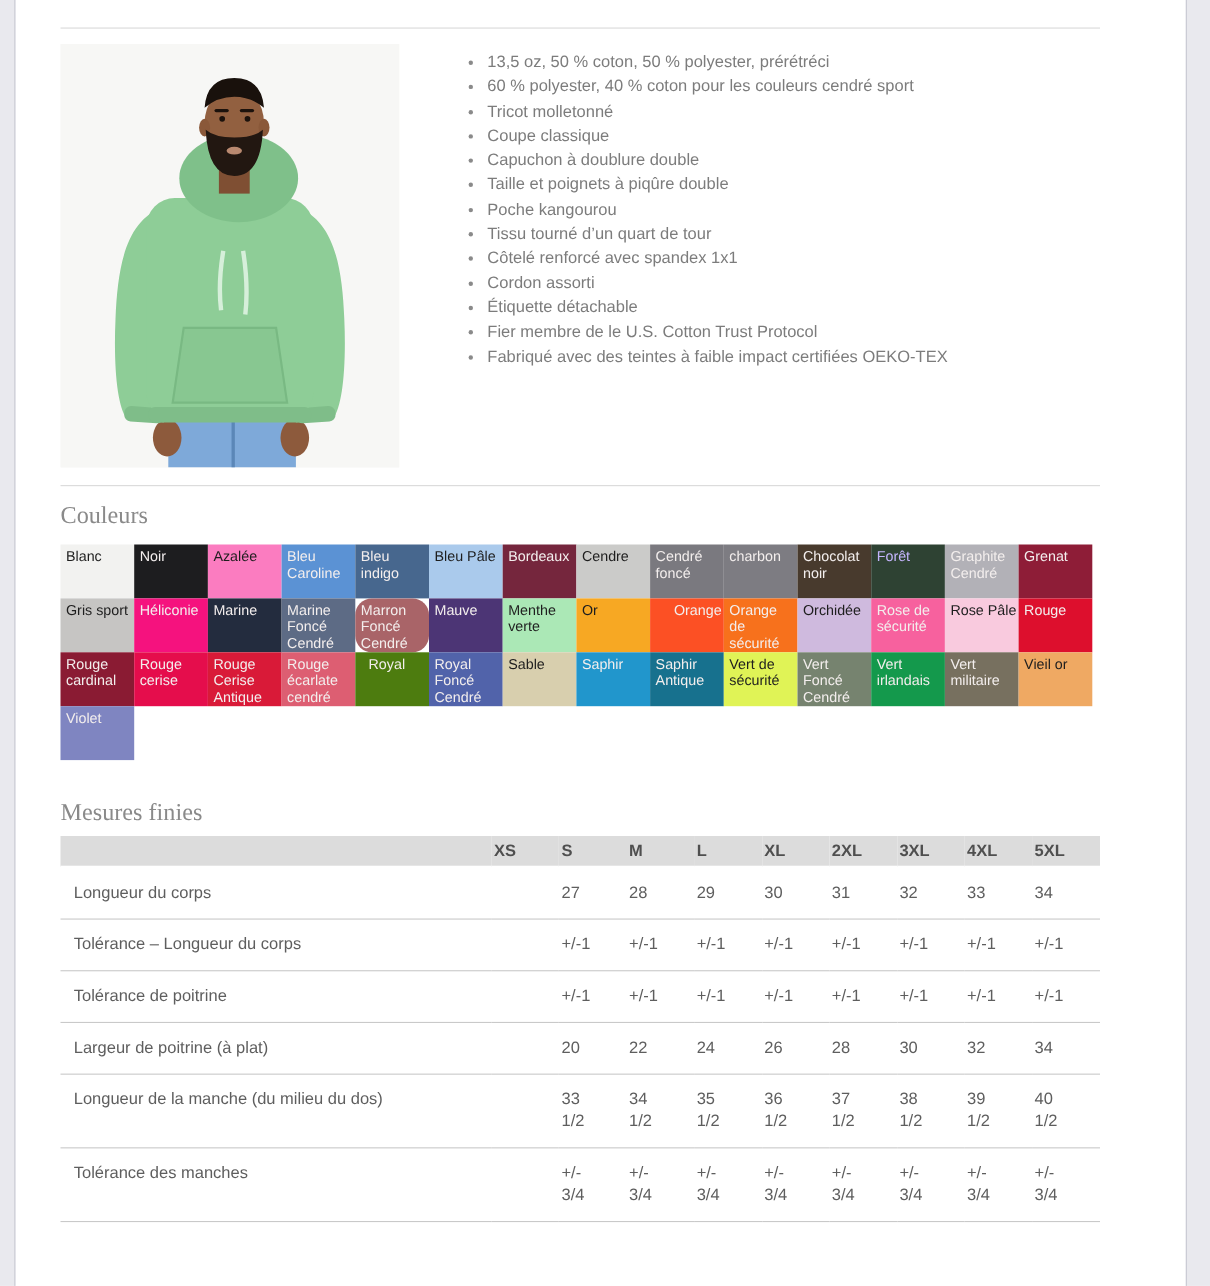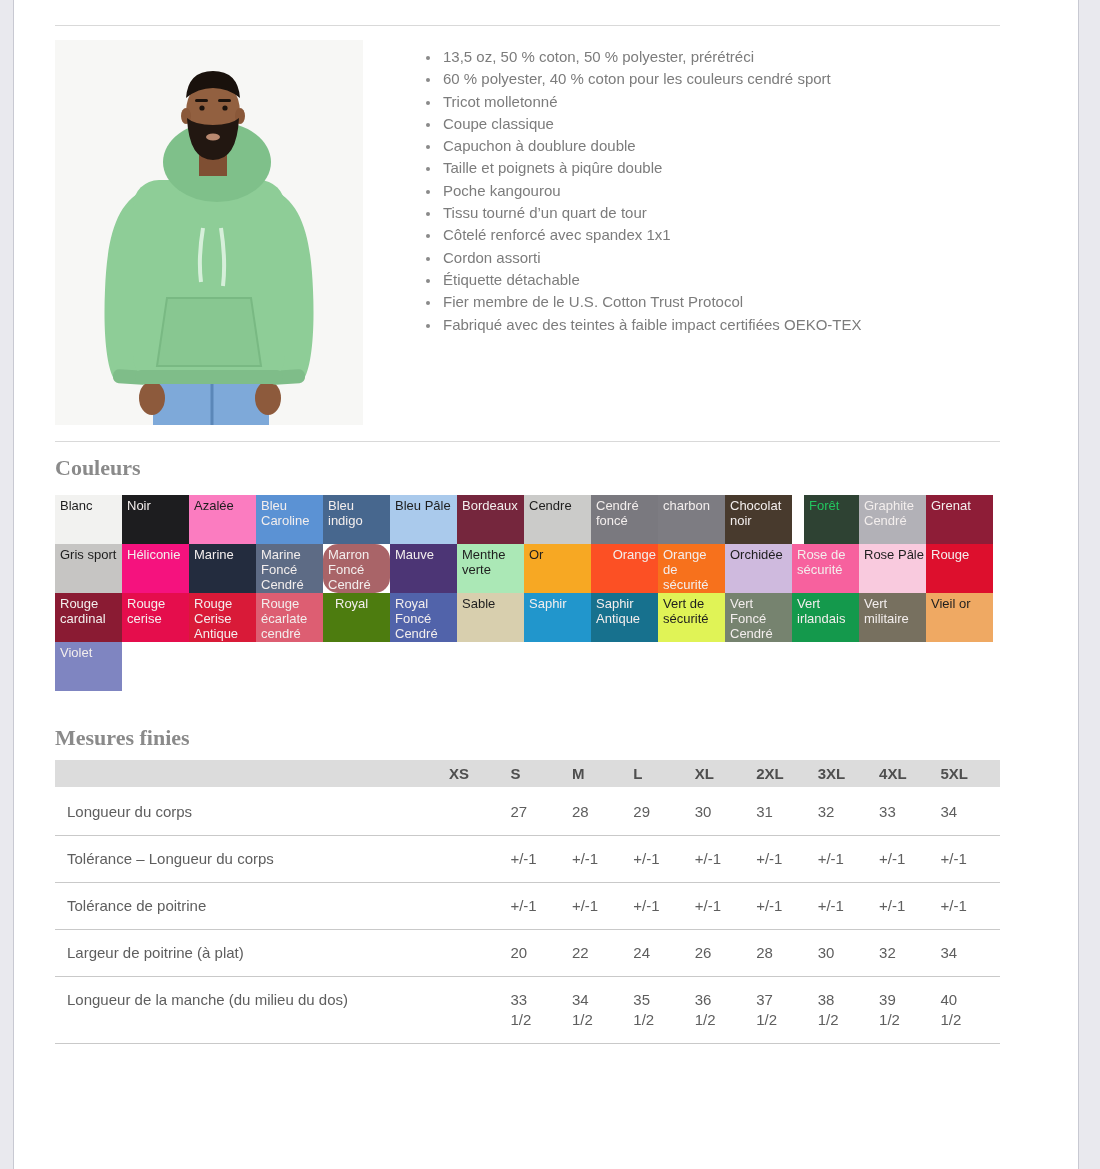--- a/index.html
+++ b/index.html
@@ -12,21 +12,21 @@
   .gutter.right{right:0;width:21px;border-left:1px solid #c8c9d2;}
   .content{position:absolute;left:55px;top:0;width:945px;}
   .top-rule{margin-top:25px;border-top:1px solid #d9d9d9;}
   .product-row{display:flex;margin-top:14px;gap:16px;}
   .photo-box{width:308px;height:385px;background:#f7f7f5;flex:0 0 auto;}
   .features{margin:6px 0 0 0;padding:0 0 0 62px;list-style:disc;color:#7c7c7c;
     font-size:15px;line-height:22.3px;}
   .features li{padding-left:2px;}
   .features li::marker{color:#8a8a8a;font-size:13px;}
   .divider{margin:16px 0 0 0;border:none;border-top:1px solid #d9d9d9;}
-  h2.section{font-family:"Liberation Serif", serif;font-weight:700;font-size:22px;
+  h2.section{font-family:"Liberation Serif", serif;font-weight:400;font-size:22px;
     color:#8a8a8a;margin:13px 0 14px 0;}
   h2.measures{margin-top:34px;margin-bottom:9px;}
   .swatch-grid{display:grid;grid-template-columns:repeat(14,1fr);width:938px;}
   .swatch{height:49px;box-sizing:border-box;padding:3px 2px 0 5px;
     font-size:13px;line-height:15px;overflow:hidden;}
   table.measures{width:945px;border-collapse:collapse;table-layout:fixed;
     font-size:15px;color:#5e5e5e;}
   table.measures th{background:#dcdcdc;color:#4f4f4f;font-weight:bold;
     text-align:left;padding:5px 0 5px 2px;border-bottom:2px solid #ffffff;}
   table.measures th:first-child, table.measures td:first-child{
@@ -108,21 +108,21 @@
       <div class="swatch" style="background-color: rgb(29, 29, 31); color: rgb(243, 238, 237);">Noir</div>
       <div class="swatch" style="background-color: rgb(251, 124, 192); color: rgb(30, 30, 30);">Azalée</div>
       <div class="swatch" style="background-color: rgb(91, 146, 212); color: rgb(243, 238, 237);">Bleu Caroline</div>
       <div class="swatch" style="background-color: rgb(71, 103, 142); color: rgb(243, 238, 237);">Bleu indigo</div>
       <div class="swatch" style="background-color: rgb(170, 202, 236); color: rgb(30, 30, 30);">Bleu Pâle</div>
       <div class="swatch" style="background-color: rgb(117, 38, 61); color: rgb(243, 238, 237);">Bordeaux</div>
       <div class="swatch" style="background-color: rgb(203, 203, 201); color: rgb(30, 30, 30);">Cendre</div>
       <div class="swatch" style="background-color: rgb(122, 121, 127); color: rgb(243, 238, 237);">Cendré foncé</div>
       <div class="swatch" style="background-color: rgb(125, 124, 130); color: rgb(243, 238, 237);">charbon</div>
       <div class="swatch" style="background-color: rgb(72, 58, 45); color: rgb(243, 238, 237);">Chocolat noir</div>
-      <div class="swatch" style="background-color: rgb(46, 66, 51); color: #22c55e; margin-left: 12px;">Forêt</div>
+      <div class="swatch" style="background-color: rgb(46, 66, 51); color: #c4b5fd;">Forêt</div>
       <div class="swatch" style="background-color: rgb(178, 177, 183); color: rgb(243, 238, 237);">Graphite Cendré</div>
       <div class="swatch" style="background-color: rgb(142, 29, 55); color: rgb(243, 238, 237);">Grenat</div>
       <div class="swatch" style="background-color: rgb(198, 197, 195); color: rgb(30, 30, 30);">Gris sport</div>
       <div class="swatch" style="background-color: rgb(245, 18, 126); color: rgb(243, 238, 237);">Héliconie</div>
       <div class="swatch" style="background-color: rgb(35, 44, 62); color: rgb(243, 238, 237);">Marine</div>
       <div class="swatch" style="background-color: rgb(93, 107, 133); color: rgb(243, 238, 237);">Marine Foncé Cendré</div>
       <div class="swatch" style="background-color: rgb(169, 100, 104); color: rgb(243, 238, 237); border-radius: 15px;">Marron Foncé Cendré</div>
       <div class="swatch" style="background-color: rgb(76, 53, 117); color: rgb(243, 238, 237);">Mauve</div>
       <div class="swatch" style="background-color: rgb(171, 232, 182); color: rgb(30, 30, 30);">Menthe verte</div>
       <div class="swatch" style="background-color: rgb(247, 168, 35); color: rgb(30, 30, 30);">Or</div>
@@ -227,15 +227,35 @@
 1/2</td>
           <td>37
 1/2</td>
           <td>38
 1/2</td>
           <td>39
 1/2</td>
           <td>40
 1/2</td>
         </tr>
+        <tr>
+          <td>Tolérance des manches</td>
+          <td></td>
+          <td>+/-
+3/4</td>
+          <td>+/-
+3/4</td>
+          <td>+/-
+3/4</td>
+          <td>+/-
+3/4</td>
+          <td>+/-
+3/4</td>
+          <td>+/-
+3/4</td>
+          <td>+/-
+3/4</td>
+          <td>+/-
+3/4</td>
+        </tr>
       </tbody>
   </table>
 </div>
 
 </body></html>

